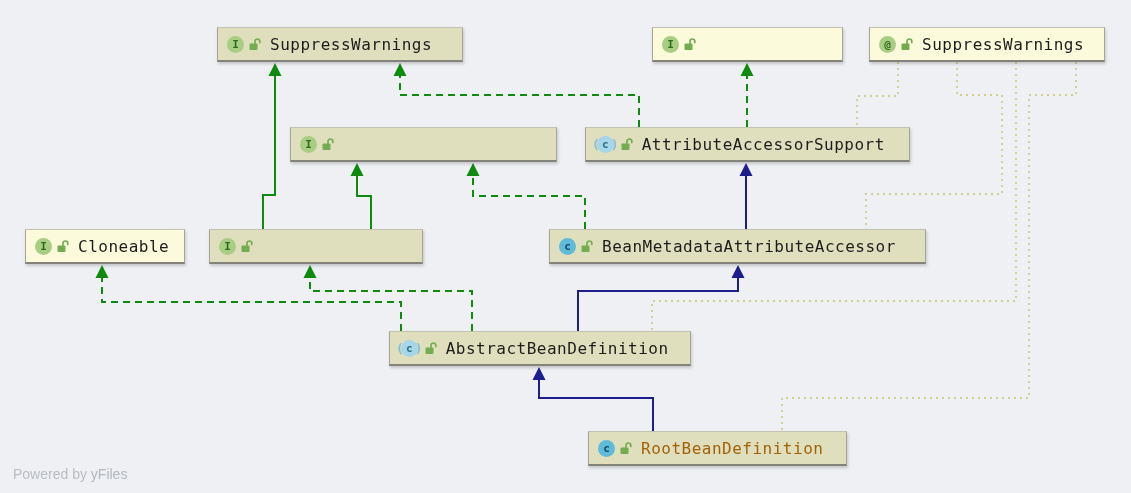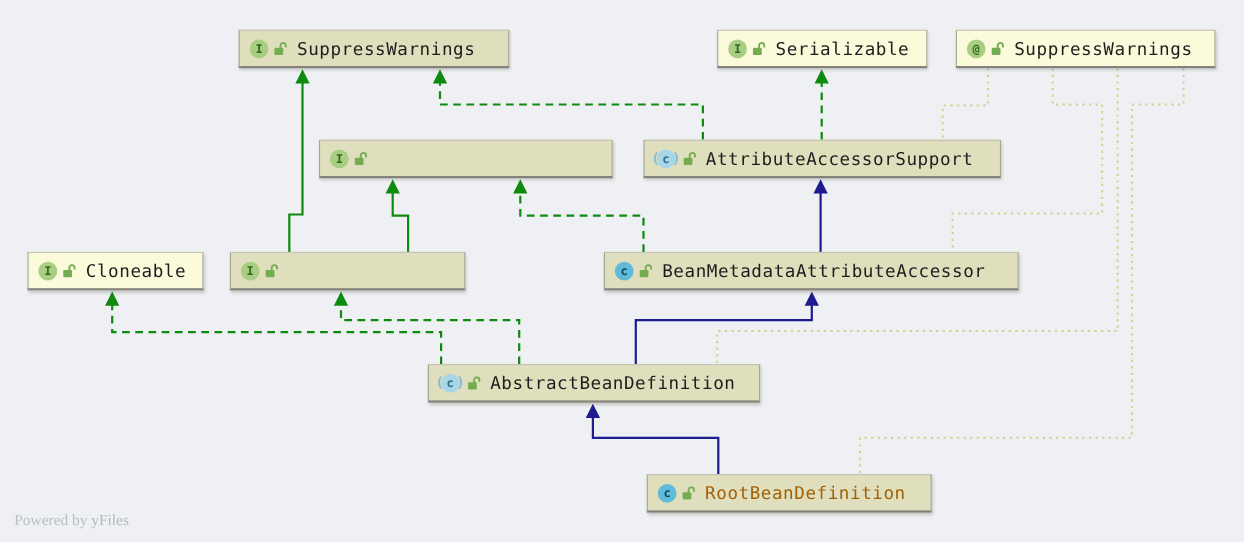--- a/index.html
+++ b/index.html
@@ -21,21 +21,21 @@
     font-size:11px;font-weight:bold;font-family:"DejaVu Sans Mono",monospace;
   }
   .circle.green{background:#a9cd83;color:#2f6b1e;}
   .circle.blue{background:#5fbbd9;color:#124a63;}
   .circle.lightblue{background:#a6d6e7;color:#2e708c;}
   .abstract-wrap{display:inline-flex;align-items:center;flex:none;}
   .paren{color:#85bdd4;font-size:13px;font-weight:bold;margin:0 -3px;position:relative;z-index:1;}
   .lock{flex:none;margin-left:5px;}
   #footer{
     position:absolute;left:13px;bottom:11px;
-    font-family:Liberation Serif, serif;font-size:14px;color:#b9bdc3;
+    font-family:Liberation Sans, sans-serif;font-size:14px;color:#b9bdc3;
   }
   #footer .brand{color:#b2b8c0;}
 </style>
 </head>
 <body>
 
 <div id="canvas">
   <svg id="edges">
       <g>
         <polygon points="275,63 268.5,76 281.5,76" fill="#0e8a0e"></polygon>
@@ -98,21 +98,20 @@
           <path d="M6 5.5 V3.4 a2.4 2.4 0 0 1 4.8 0 V4.4" stroke="#74ad51" stroke-width="1.7" fill="none" stroke-linecap="round"></path>
         </svg>
         <span class="label">SuppressWarnings</span>
       </div>
       <div class="node pale" style="left: 652px; top: 27px; width: 191px; height: 35px;">
         <span class="circle green">I</span>
         <svg viewBox="0 0 13 13" width="13" height="13" class="lock">
           <rect x="0.5" y="5.5" width="8" height="6.5" rx="1" fill="#74ad51"></rect>
           <path d="M6 5.5 V3.4 a2.4 2.4 0 0 1 4.8 0 V4.4" stroke="#74ad51" stroke-width="1.7" fill="none" stroke-linecap="round"></path>
         </svg>
-        <span class="label">Serializable</span>
       </div>
       <div class="node pale" style="left: 869px; top: 27px; width: 236px; height: 35px;">
         <span class="circle green">@</span>
         <svg viewBox="0 0 13 13" width="13" height="13" class="lock">
           <rect x="0.5" y="5.5" width="8" height="6.5" rx="1" fill="#74ad51"></rect>
           <path d="M6 5.5 V3.4 a2.4 2.4 0 0 1 4.8 0 V4.4" stroke="#74ad51" stroke-width="1.7" fill="none" stroke-linecap="round"></path>
         </svg>
         <span class="label">SuppressWarnings</span>
       </div>
       <div class="node tan" style="left: 290px; top: 127px; width: 267px; height: 35px;">

